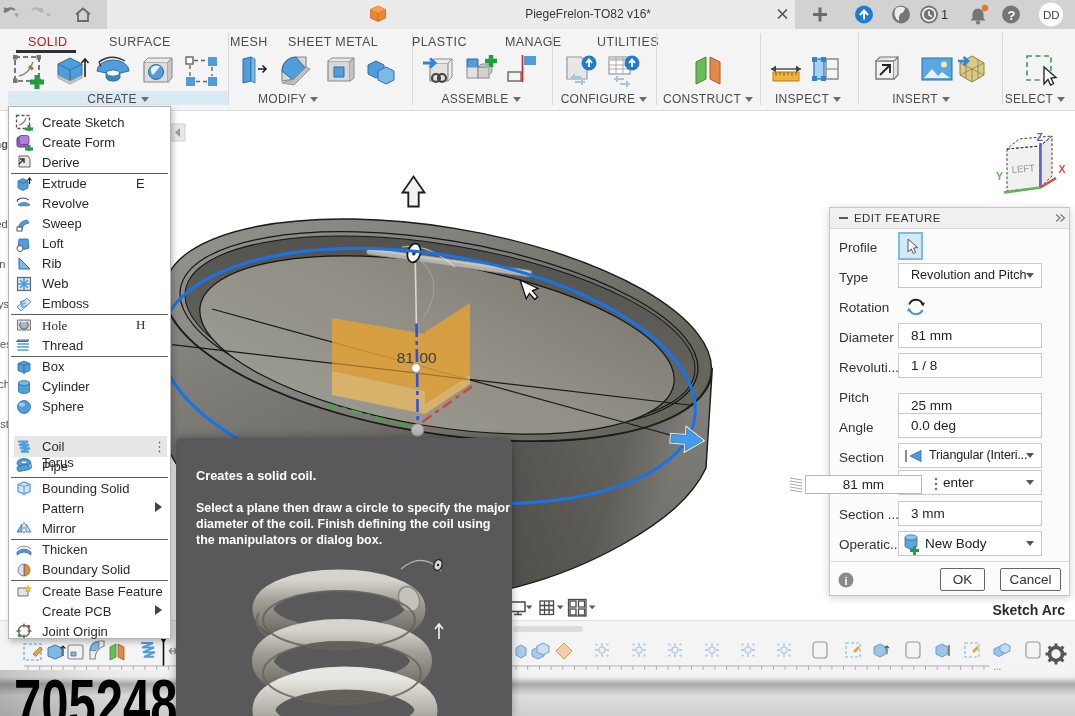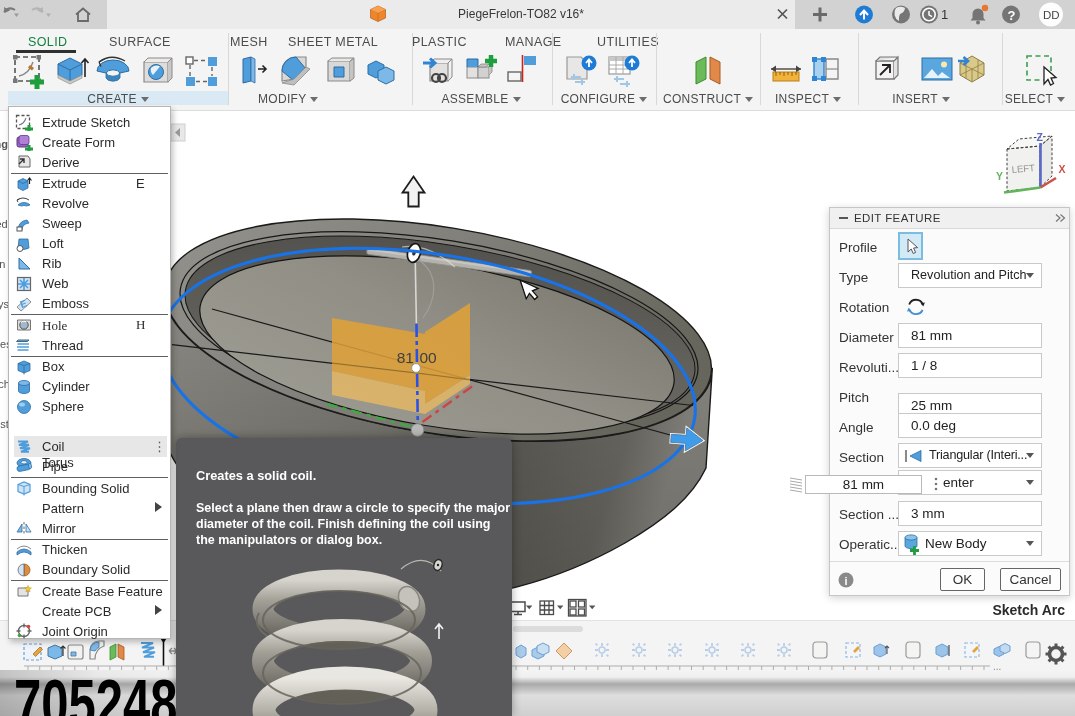--- a/index.html
+++ b/index.html
@@ -194,25 +194,25 @@
   <circle cx="985" cy="8" r="3.2" fill="#e8762d"></circle>
 
   <circle cx="1011" cy="14.5" r="9" fill="#757575"></circle>
   <text x="1007.5" y="19.5" font-size="13" font-weight="bold" fill="#fff" font-family="Liberation Sans">?</text>
 
   <circle cx="1051" cy="14.5" r="12" fill="#fdfdfd"></circle>
   <text x="1043" y="19" font-size="11.5" fill="#444" font-family="Liberation Sans">DD</text>
 </svg>
 
 <div class="abs" id="doctab">
-    <div class="abs" id="doctitle" style="text-align:center;left:284px;width:260px;">PiegeFrelon-TO82 v16*</div>
+    <div class="abs" id="doctitle" style="text-align:right;left:284px;width:260px;">PiegeFrelon-TO82 v16*</div>
   </div>
 
 <div class="abs" id="ribbon">
-  <div class="tab" style="left:28px;color:#15803d;">SOLID</div>
+  <div class="tab" style="left:28px;color:#b91c1c;">SOLID</div>
   <div class="tab" style="left:109px;">SURFACE</div>
   <div class="tab" style="left:210px;margin-left:20px;">MESH</div>
   <div class="tab" style="left:288px;">SHEET METAL</div>
   <div class="tab" style="left:412px;">PLASTIC</div>
   <div class="tab" style="left:505px;">MANAGE</div>
   <div class="tab" style="left:597px;">UTILITIES</div>
   <div class="abs" style="left:16px;top:21px;width:60px;height:3px;background:#2f2f2f;"></div>
   <div class="abs" style="left:8px;top:62px;width:220px;height:14px;background:#d9eaf5;"></div>
   <div class="grplabel" style="left:58px;width:120px;text-align:center;">CREATE<span class="caret"></span></div>
   <div class="grplabel" style="left:258px;width:120px;text-align:left;">MODIFY<span class="caret"></span></div>
@@ -644,21 +644,21 @@
   <div style="position:absolute;left:-20px;top:308px;">Constr</div>
 </div>
 
 <div class="abs" id="menu">
 <div class="mi" style="top:5.0px;">
       <svg width="18" height="18" viewBox="0 0 18 18">
         <rect x="1.5" y="2.5" width="13" height="13" fill="none" stroke="#555" stroke-width="1.3" stroke-dasharray="3 2"></rect>
         <path d="M4,12 Q9,11 11,5" fill="none" stroke="#777" stroke-width="1.1"></path>
         <path d="M10,16 h8 M14,12 v8" stroke="#1e9e3e" stroke-width="3"></path>
       </svg>
-      <div class="txt">Extrude Sketch</div>
+      <div class="txt">Create Sketch</div>
     </div>
 <div class="mi" style="top:25.0px;">
       <svg width="18" height="18" viewBox="0 0 18 18">
         <rect x="2" y="4" width="11" height="10" rx="2" fill="#9a63c9" stroke="#5f3b80" stroke-width="1"></rect>
         <rect x="4" y="2.5" width="10" height="9" rx="2" fill="#b07fd9" stroke="#5f3b80" stroke-width="0.8"></rect>
         <path d="M10,16 h8 M14,12 v8" stroke="#1e9e3e" stroke-width="3"></path>
       </svg>
       <div class="txt">Create Form</div>
     </div>
 <div class="mi" style="top:45.0px;">

